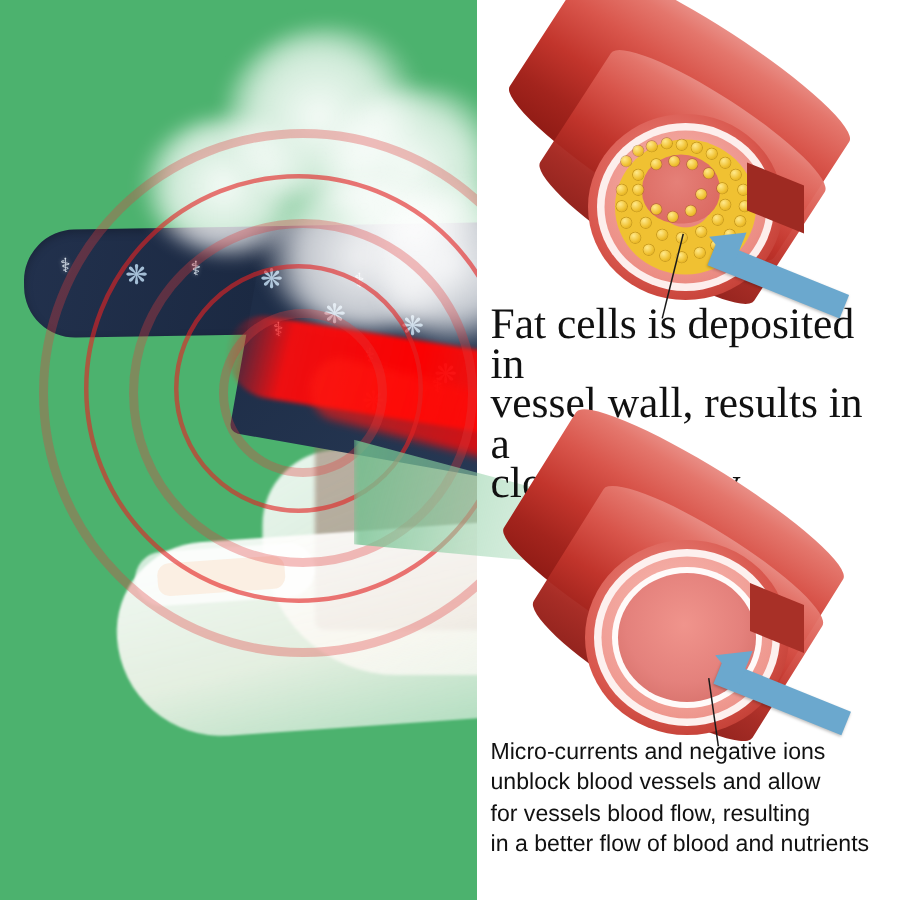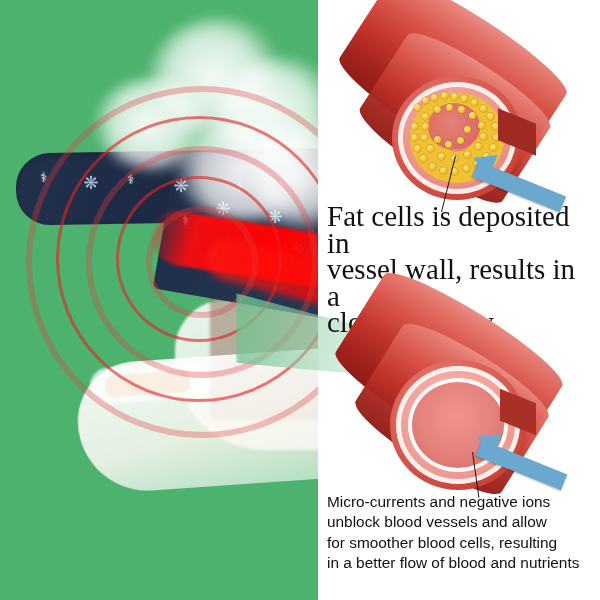--- a/index.html
+++ b/index.html
@@ -319,17 +319,17 @@
     <div class="arrow-shaft" style="left:152px;top:140px;width:92px;height:17px;transform:rotate(22deg);transform-origin:left top;"></div>
     <div class="arrow-head" style="left:146px;top:129px;
          border-right:22px solid #6BA8CE;border-top:12px solid transparent;border-bottom:12px solid transparent;
          transform:rotate(22deg);"></div>
 
     <div class="leader" style="left:142px;top:152px;height:46px;transform:rotate(-8deg);"></div>
   </div>
 
   <div class="cap-bottom-right">Micro-currents and negative ions
 unblock blood vessels and allow
-for smoother blood cells, resulting
+for vessels blood flow, resulting
 in a better flow of blood and nutrients</div>
 
 
 </div>
 
 </body></html>

